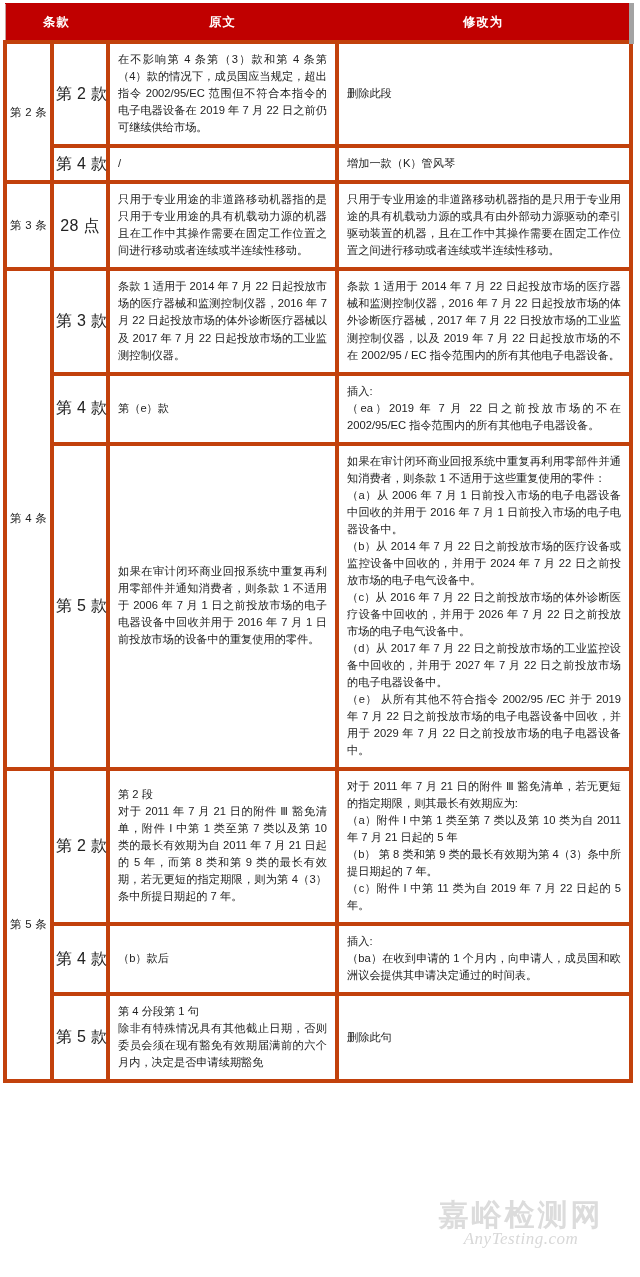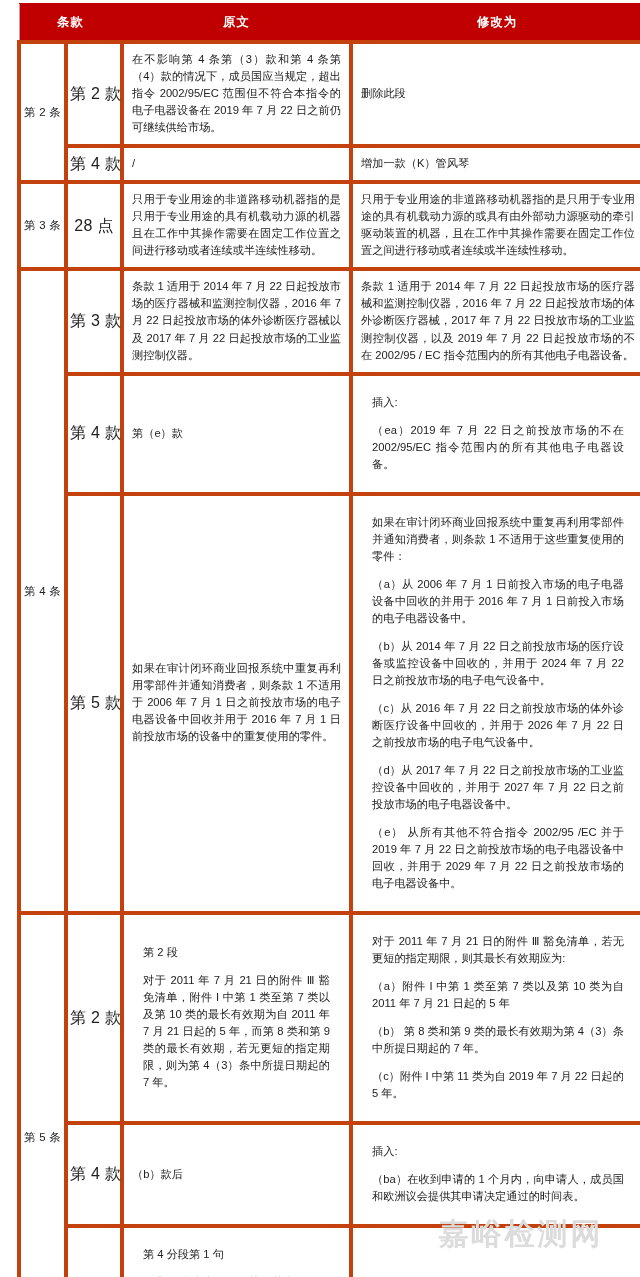--- a/index.html
+++ b/index.html
@@ -13,21 +13,21 @@
     font-family: "Liberation Sans", "DejaVu Sans", sans-serif;
     color: #1a1a1a;
     position: relative;
     overflow: hidden;
   }
   #doc-root {
     width: 640px;
     height: 1277px;
     position: relative;
     box-sizing: border-box;
-    padding: 3px 11px 0 17px;
+    padding: 3px 11px 0 3px;
   }
   table.amend-table {
     width: 626px;
     border-collapse: collapse;
     table-layout: fixed;
     font-size: 11.2px;
     line-height: 1.52;
   }
   table.amend-table col.c-article  { width: 47px; }
   table.amend-table col.c-clause   { width: 56px; }
@@ -69,21 +69,21 @@
     padding: 4px 2px;
     font-size: 16px;
     letter-spacing: 0.3px;
     white-space: nowrap;
   }
   td.cell-body {
     text-align: justify;
     text-justify: inter-ideograph;
   }
   td.cell-body p {
-    margin: 11px;
+    margin: 0;
   }
   td.cell-body p + p {
     margin-top: 0px;
   }
   td.cell-amended {
     vertical-align: top;
   }
   td.v-mid { vertical-align: middle; }
 
   
@@ -214,15 +214,16 @@
             <p>除非有特殊情况具有其他截止日期，否则委员会须在现有豁免有效期届满前的六个月内，决定是否申请续期豁免</p>
           </td>
         <td class="cell-body cell-amended v-mid">删除此句</td>
       </tr>
 
     </tbody>
   </table>
 
   <div id="watermark">
     <div class="wm-cn">嘉峪检测网</div>
+    <div class="wm-en">AnyTesting.com</div>
   </div>
 
 </div>
 
 </body></html>

